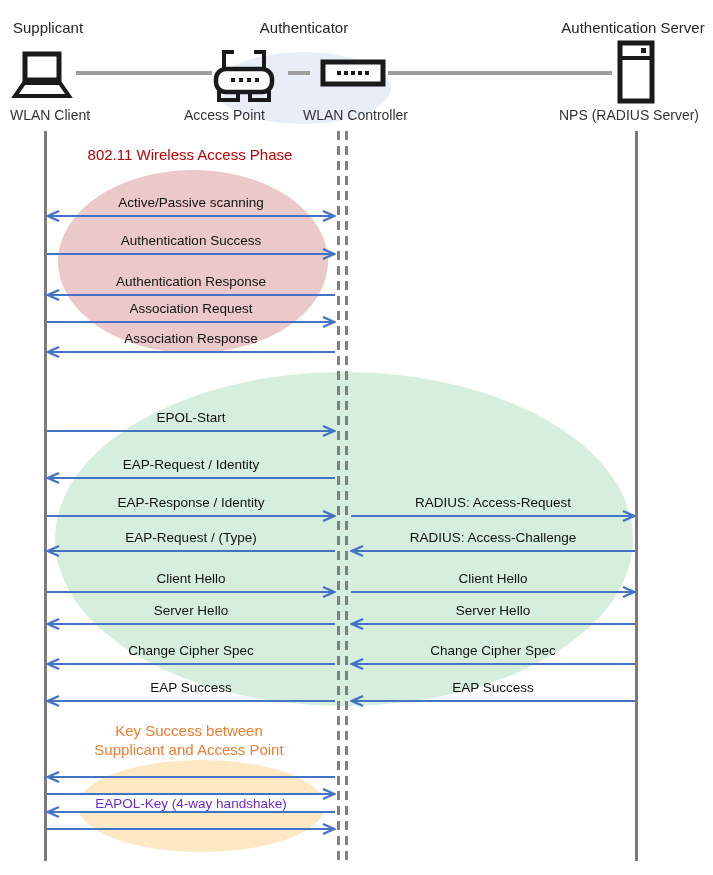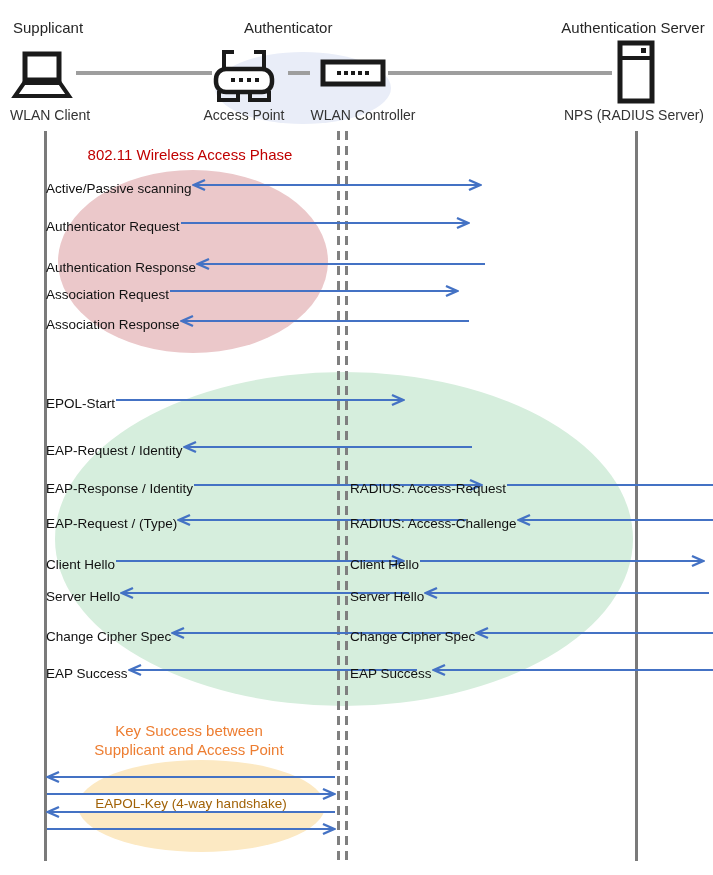--- a/index.html
+++ b/index.html
@@ -3,46 +3,46 @@
 <meta charset="utf-8">
 <style>
   html,body{margin:0;padding:0;background:#fff;}
   .canvas{
     position:relative;width:713px;height:875px;background:#fff;overflow:hidden;
     font-family:Liberation Sans, sans-serif;color:#1a1a1a;
   }
   .abs{position:absolute;}
   
   .role-label{position:absolute;font-size:15px;color:#262626;white-space:nowrap;}
-  .device-label{position:absolute;font-size:14px;color:#333;white-space:nowrap;text-align:center;}
+  .device-label{position:absolute;font-size:14px;color:#333;white-space:nowrap;text-align:left;}
   .connector{position:absolute;height:4px;background:#9E9E9E;}
   .auth-ellipse{position:absolute;left:215px;top:52px;width:176px;height:72px;border-radius:50%;background:#E9EDF8;}
   
   .lifeline{position:absolute;top:131px;width:3px;height:730px;background:#7A7A7A;}
   .lifeline.dashed{
     background:repeating-linear-gradient(to bottom,#7F7F7F 0 9px,transparent 9px 15px);
   }
   
   .phase-ellipse{position:absolute;border-radius:50%;}
   .ellipse-p1{left:58px;top:170px;width:270px;height:183px;background:#EBC8CA;}
   .ellipse-p2{left:55px;top:372px;width:578px;height:334px;background:#D6EEDD;}
   .ellipse-p3{left:78px;top:760px;width:247px;height:92px;background:#FCE9C3;}
   
   .phase-title{position:absolute;font-size:15px;text-align:center;white-space:nowrap;}
   .title-p1{left:45px;width:290px;top:146px;color:#C00000;}
   .title-p2{left:52px;width:290px;top:376px;color:#33B573;}
   .title-p3{left:44px;width:290px;top:721px;color:#ED7D31;line-height:19px;}
   
-  .msg{position:absolute;display:flex;}
+  .msg{position:absolute;display:flex;flex-direction:column;margin-top:14px;}
   .msg-label{text-align:center;font-size:13.5px;height:17px;line-height:17px;color:#111;white-space:nowrap;}
   .msg-arrow{height:14px;margin-top:-2px;}
   .arrow-only{position:absolute;height:14px;}
   .kx-labelbox{
     position:absolute;left:48px;top:795px;width:286px;height:17px;background:#fff;
-    font-size:13.5px;line-height:17px;text-align:center;color:#a16207;white-space:nowrap;
+    font-size:13.5px;line-height:17px;text-align:center;color:#6d28d9;white-space:nowrap;
   }
   svg{display:block;}
 </style>
 </head>
 <body>
 
 <div class="canvas">
 
   <div class="auth-ellipse"></div>
 
@@ -53,21 +53,21 @@
   <div class="lifeline" style="left:44px"></div>
   <div class="lifeline dashed" style="left:337px"></div>
   <div class="lifeline dashed" style="left:345px"></div>
   <div class="lifeline" style="left:635px"></div>
 
   <div class="connector" style="left:76px;top:71px;width:136px"></div>
   <div class="connector" style="left:288px;top:71px;width:22px"></div>
   <div class="connector" style="left:388px;top:71px;width:224px"></div>
 
   <div class="role-label" style="left:13px;top:19px">Supplicant</div>
-  <div class="role-label" style="left:244px;top:19px;width:120px;">Authenticator</div>
+  <div class="role-label" style="left:244px;top:19px;width:120px;text-align:center">Authenticator</div>
   <div class="role-label" style="left:560px;top:19px;width:146px;text-align:center">Authentication Server</div>
 
   <svg class="abs" style="left:10px;top:50px" width="64" height="50">
     <rect x="15" y="4" width="34" height="26" fill="#fff" stroke="#1A1A1A" stroke-width="5"></rect>
     <polygon points="5,46 59,46 50,33 14,33" fill="#fff" stroke="#1A1A1A" stroke-width="4"></polygon>
   </svg>
 
   <svg class="abs" style="left:212px;top:44px" width="64" height="62">
     <path d="M12 26 L12 8 L22 8" fill="none" stroke="#1A1A1A" stroke-width="4"></path>
     <path d="M52 26 L52 8 L42 8" fill="none" stroke="#1A1A1A" stroke-width="4"></path>
@@ -110,21 +110,21 @@
     <div class="msg-label">Active/Passive scanning</div>
     <div class="msg-arrow">
         <svg width="290" height="14">
           <path d="M13 2 L2 7 L13 12" fill="none" stroke="#4472C4" stroke-width="2.4"></path>
           <path d="M277 2 L288 7 L277 12" fill="none" stroke="#4472C4" stroke-width="2.4"></path>
           <path d="M4 7 L286 7" fill="none" stroke="#4472C4" stroke-width="2.2"></path>
         </svg>
       </div>
   </div>
   <div class="msg" style="left:46px;top:218px;width:290px">
-    <div class="msg-label">Authenticator Request</div>
+    <div class="msg-label">Authentication Success</div>
     <div class="msg-arrow">
         <svg width="290" height="14">
           <path d="M277 2 L288 7 L277 12" fill="none" stroke="#4472C4" stroke-width="2.4"></path>
           <path d="M1 7 L286 7" fill="none" stroke="#4472C4" stroke-width="2.2"></path>
         </svg>
       </div>
   </div>
   <div class="msg" style="left:46px;top:259px;width:290px">
     <div class="msg-label">Authentication Response</div>
     <div class="msg-arrow">

